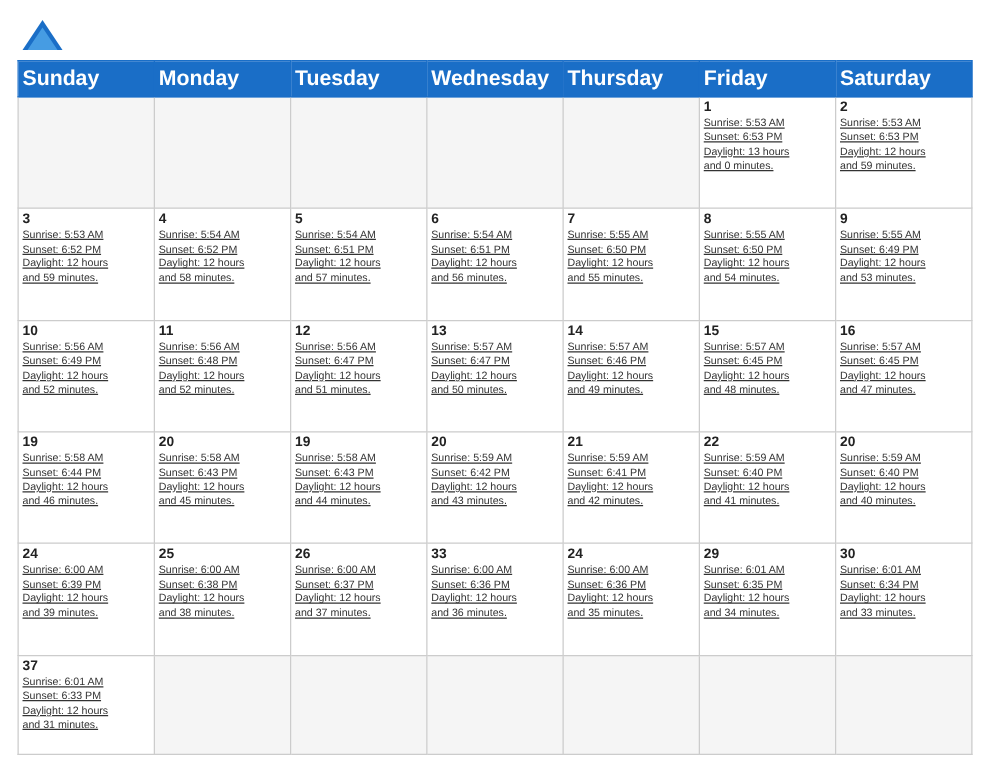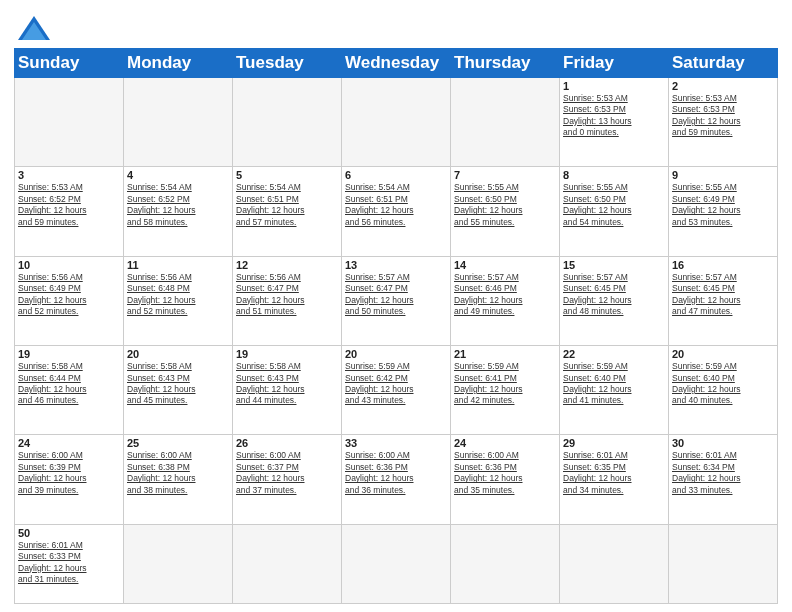--- a/index.html
+++ b/index.html
@@ -355,21 +355,21 @@
           <td>
             <span class="day-num">30</span>
             <div class="day-info" style="white-space: pre-line;">Sunrise: 6:01 AM
 Sunset: 6:34 PM
 Daylight: 12 hours
 and 33 minutes.</div>
           </td>
         </tr>
         <tr>
           <td class="last-row">
-            <span class="day-num">50</span>
+            <span class="day-num">37</span>
             <div class="day-info" style="white-space: pre-line;">Sunrise: 6:01 AM
 Sunset: 6:33 PM
 Daylight: 12 hours
 and 31 minutes.</div>
           </td>
           <td class="empty last-row"></td>
           <td class="empty last-row"></td>
           <td class="empty last-row"></td>
           <td class="empty last-row"></td>
           <td class="empty last-row"></td>

